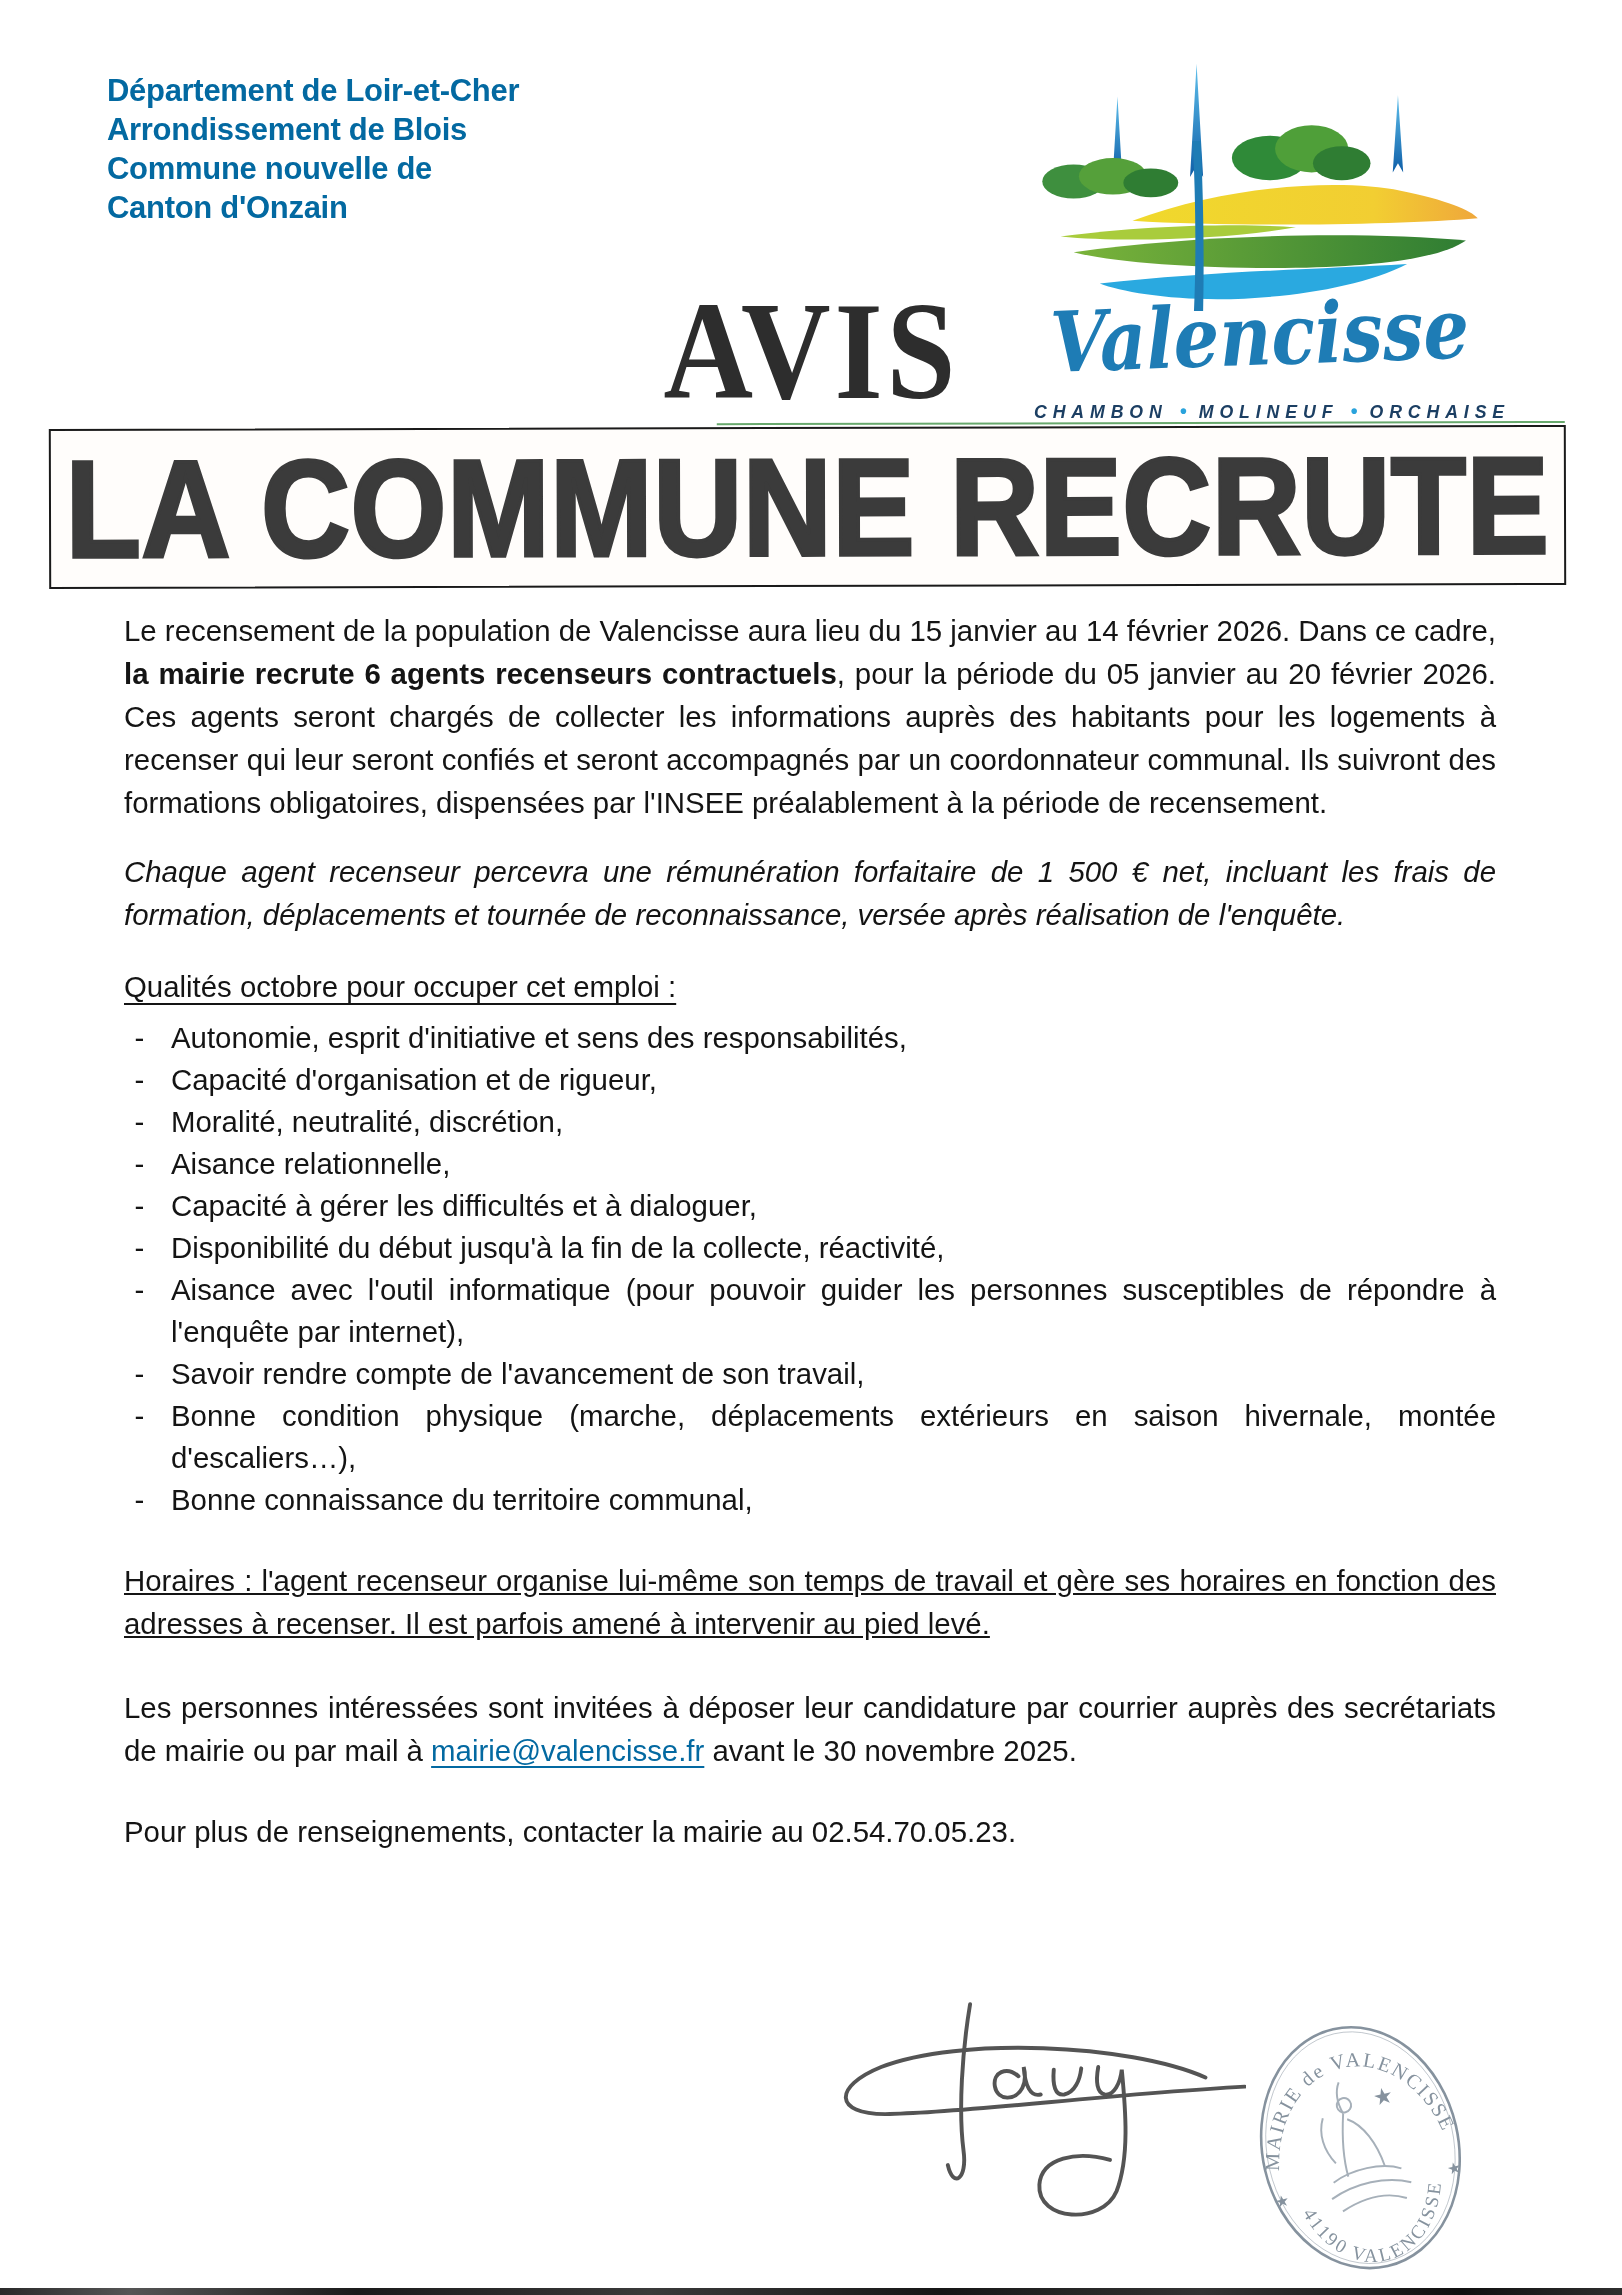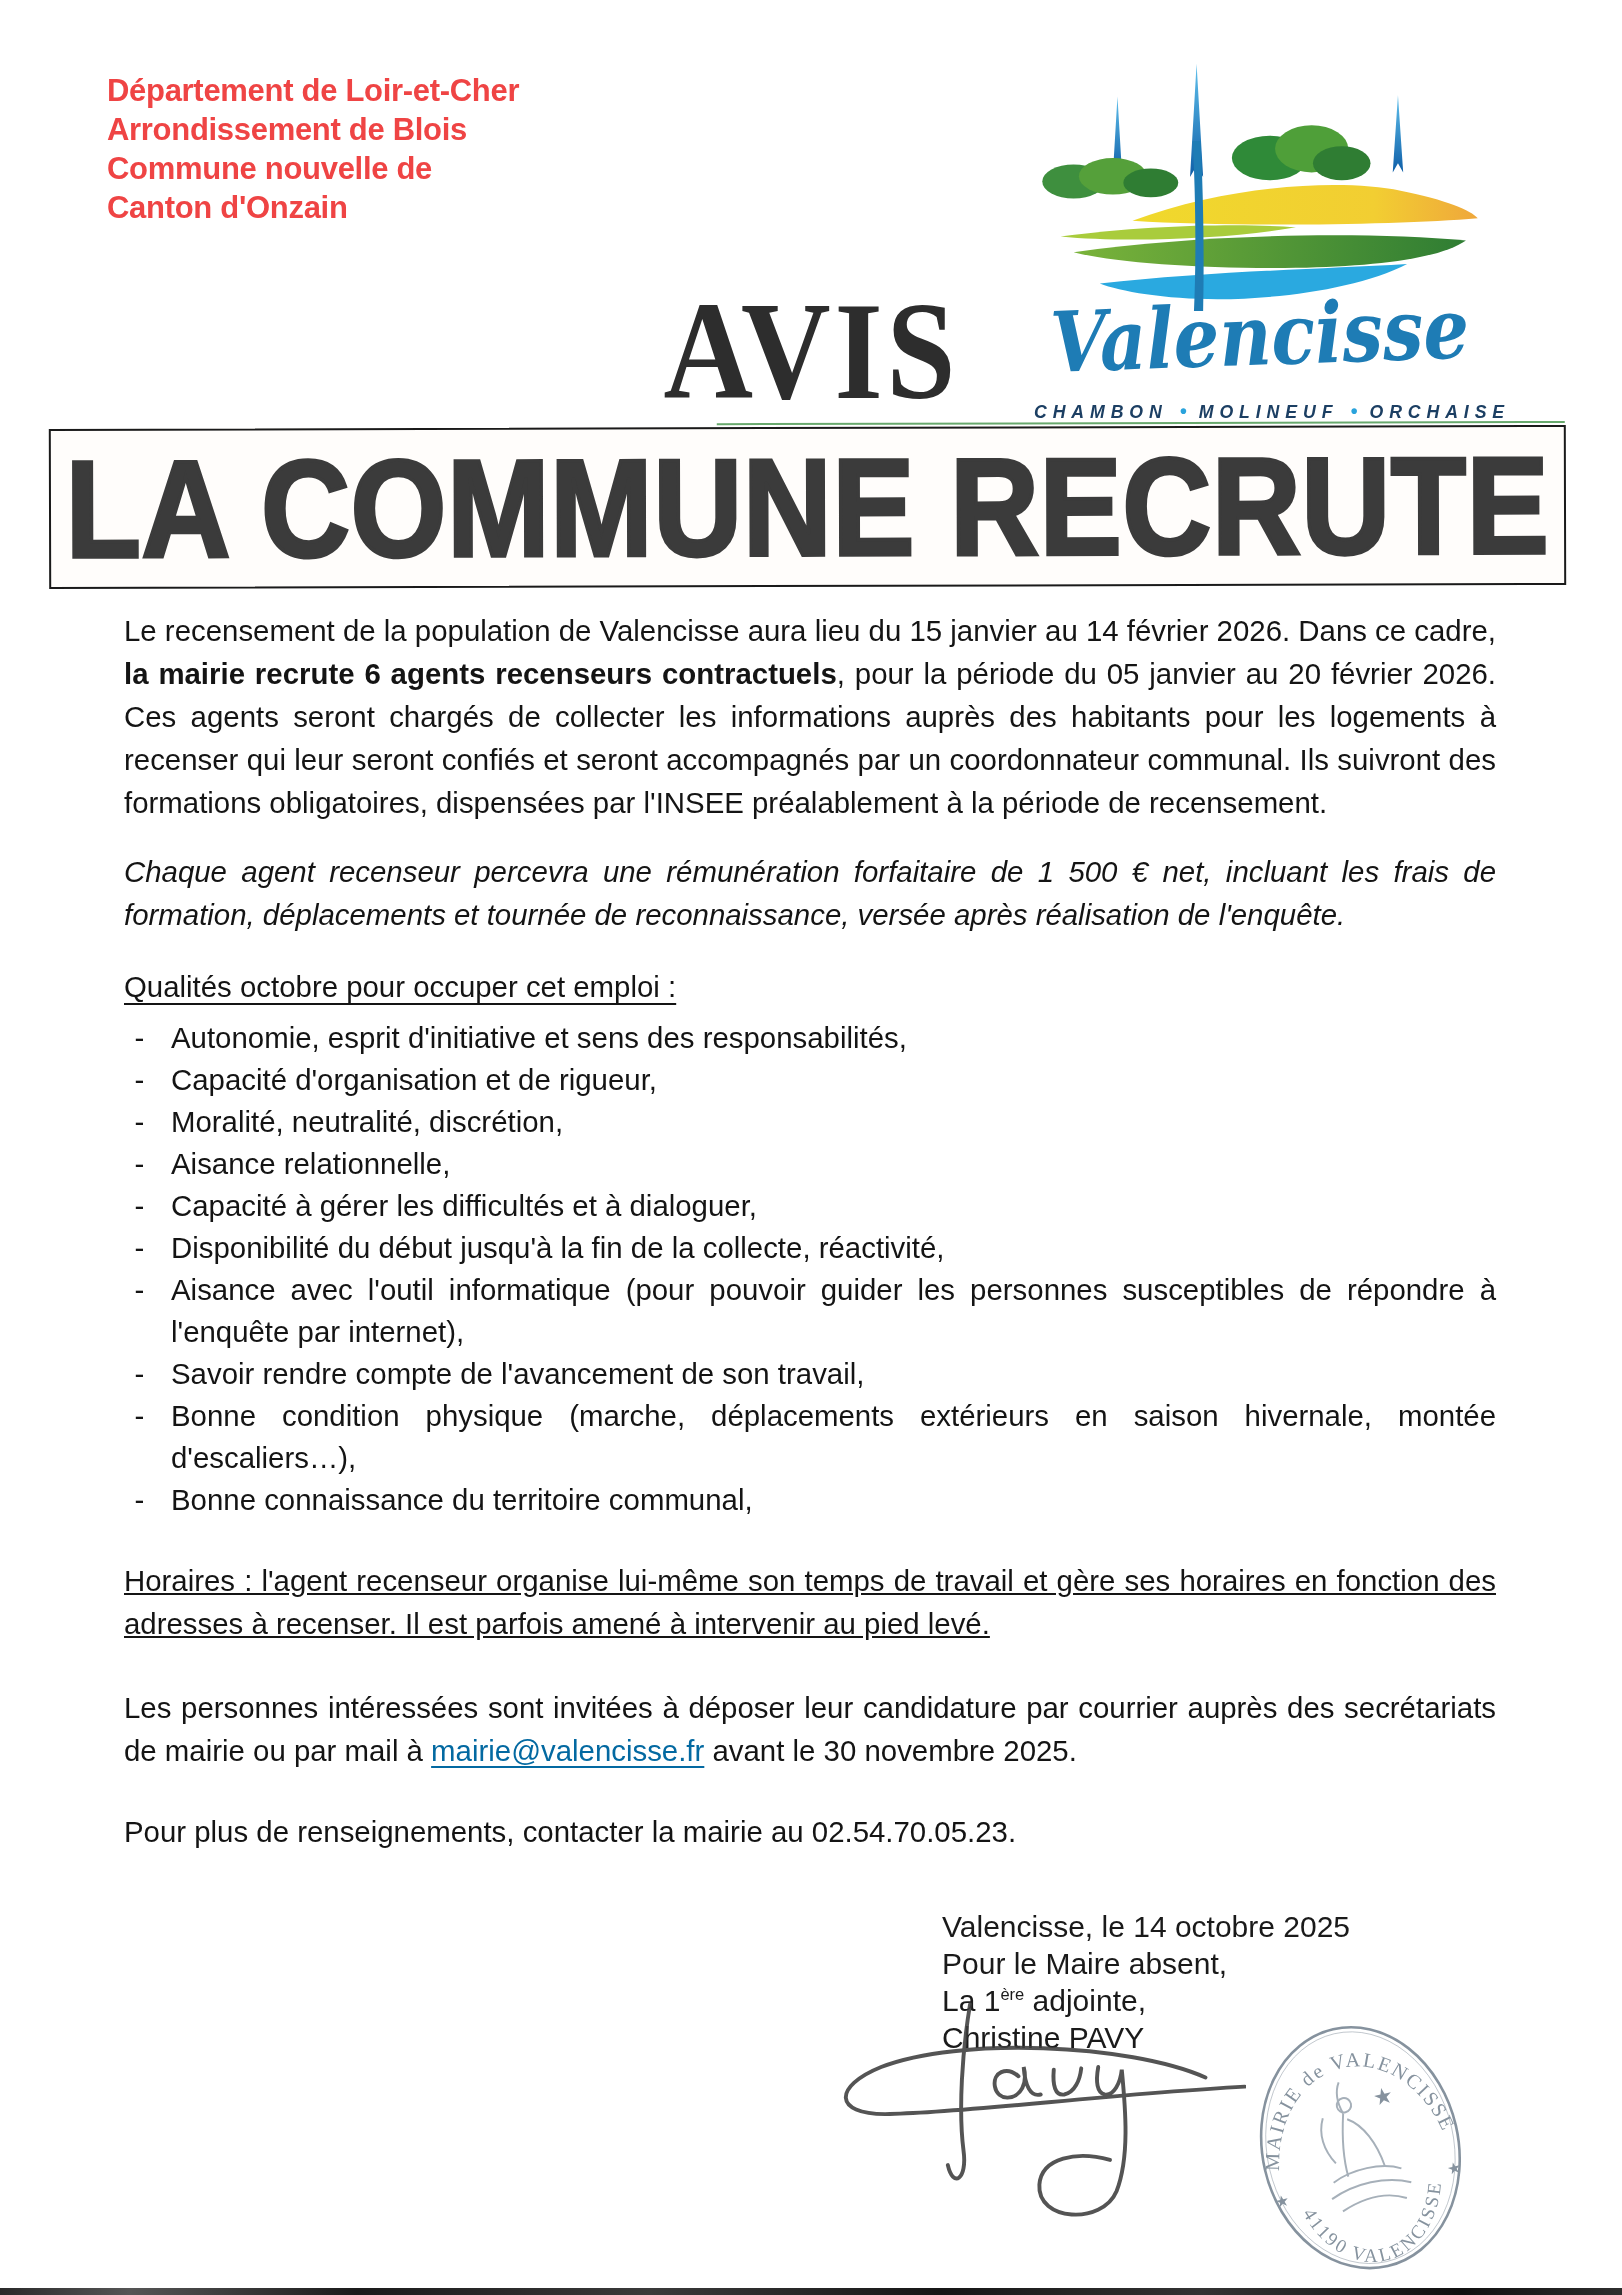--- a/index.html
+++ b/index.html
@@ -7,21 +7,21 @@
     position:relative;
     width:1623px;height:2295px;
     background:#ffffff;
     font-family:"Liberation Sans",sans-serif;
     color:#151515;
     overflow:hidden;
   }
   
   .sender{
     position:absolute;left:107px;top:71px;
-    font-weight:bold;font-size:31px;line-height:39px;color:#ef4444;
+    font-weight:bold;font-size:31px;line-height:39px;color:#0369a1;
     letter-spacing:-0.3px;
   }
   
   .logo{position:absolute;left:1034px;top:56px;width:452px;}
   .logo svg{display:block;}
   .logo-towns{
     margin-top:3.9px;text-align:center;
     font-size:17.7px;font-weight:bold;letter-spacing:5.9px;color:#1c3f63;
     white-space:nowrap;
     font-style:italic;
@@ -187,26 +187,20 @@
       <li><span class="dash">-</span><span>Bonne connaissance du territoire communal,</span></li>
     </ul>
 
     <p class="p-horaires">Horaires : l'agent recenseur organise lui-même son temps de travail et gère ses horaires en fonction des adresses à recenser. Il est parfois amené à intervenir au pied levé.</p>
 
     <p class="p-candidature"><span>Les personnes intéressées sont invitées à déposer leur candidature par courrier auprès des secrétariats de mairie ou par mail à </span><a class="email">mairie@valencisse.fr</a><span> avant le 30 novembre 2025.</span></p>
 
     <p class="p-contact">Pour plus de renseignements, contacter la mairie au 02.54.70.05.23.</p>
   </div>
 
-  <div class="signoff">
-    <div>Valencisse, le 14 octobre 2025</div>
-    <div>Pour le Maire absent,</div>
-    <div><span>La 1</span><sup>ère</sup><span> adjointe,</span></div>
-    <div>Christine PAVY</div>
-  </div>
 
   <svg class="signature" viewBox="0 0 650 370">
     <g fill="none" stroke="#3d3d3d" stroke-width="6" stroke-linecap="round" opacity="0.88">
 
       <path d="M 588 120 C 470 68, 210 58, 92 104 C 18 134, 20 176, 98 176 C 215 175, 430 146, 648 134"></path>
 
       <path d="M 228 8 C 216 80, 210 170, 218 232 C 224 276, 202 290, 194 254"></path>
 
       <path d="M 302 118 C 284 102, 262 112, 266 134 C 270 156, 298 156, 308 136 C 314 124, 312 112, 310 104 C 312 132, 320 150, 336 146"></path>
 

